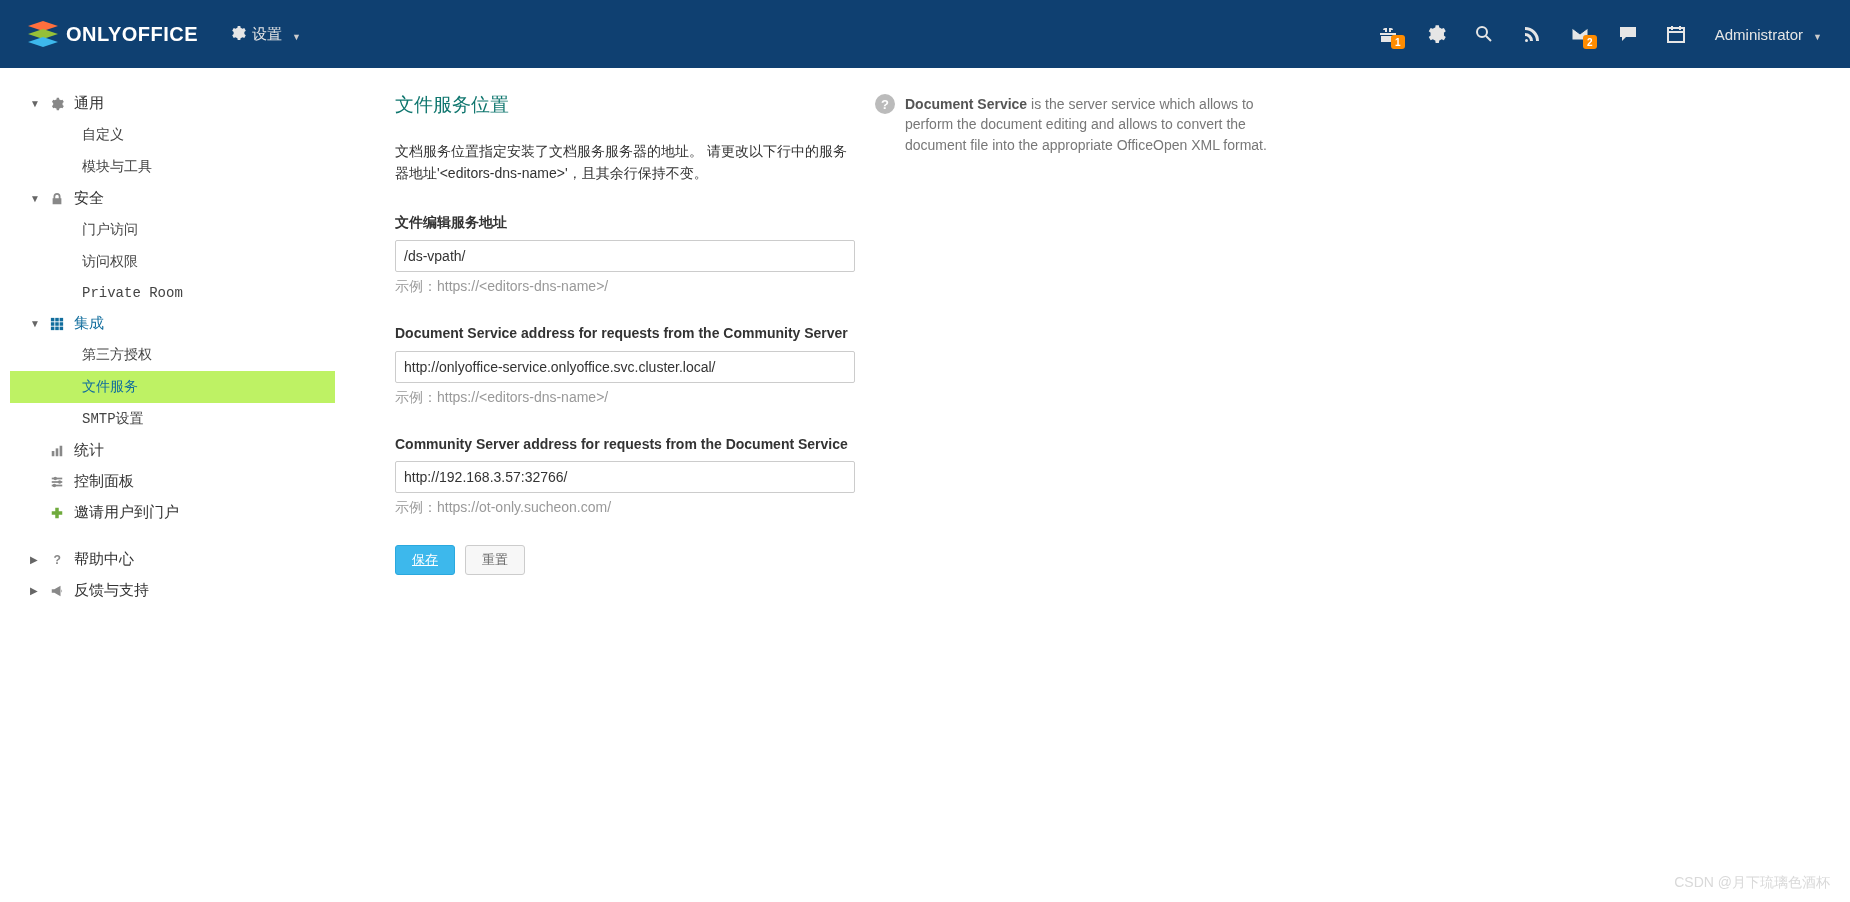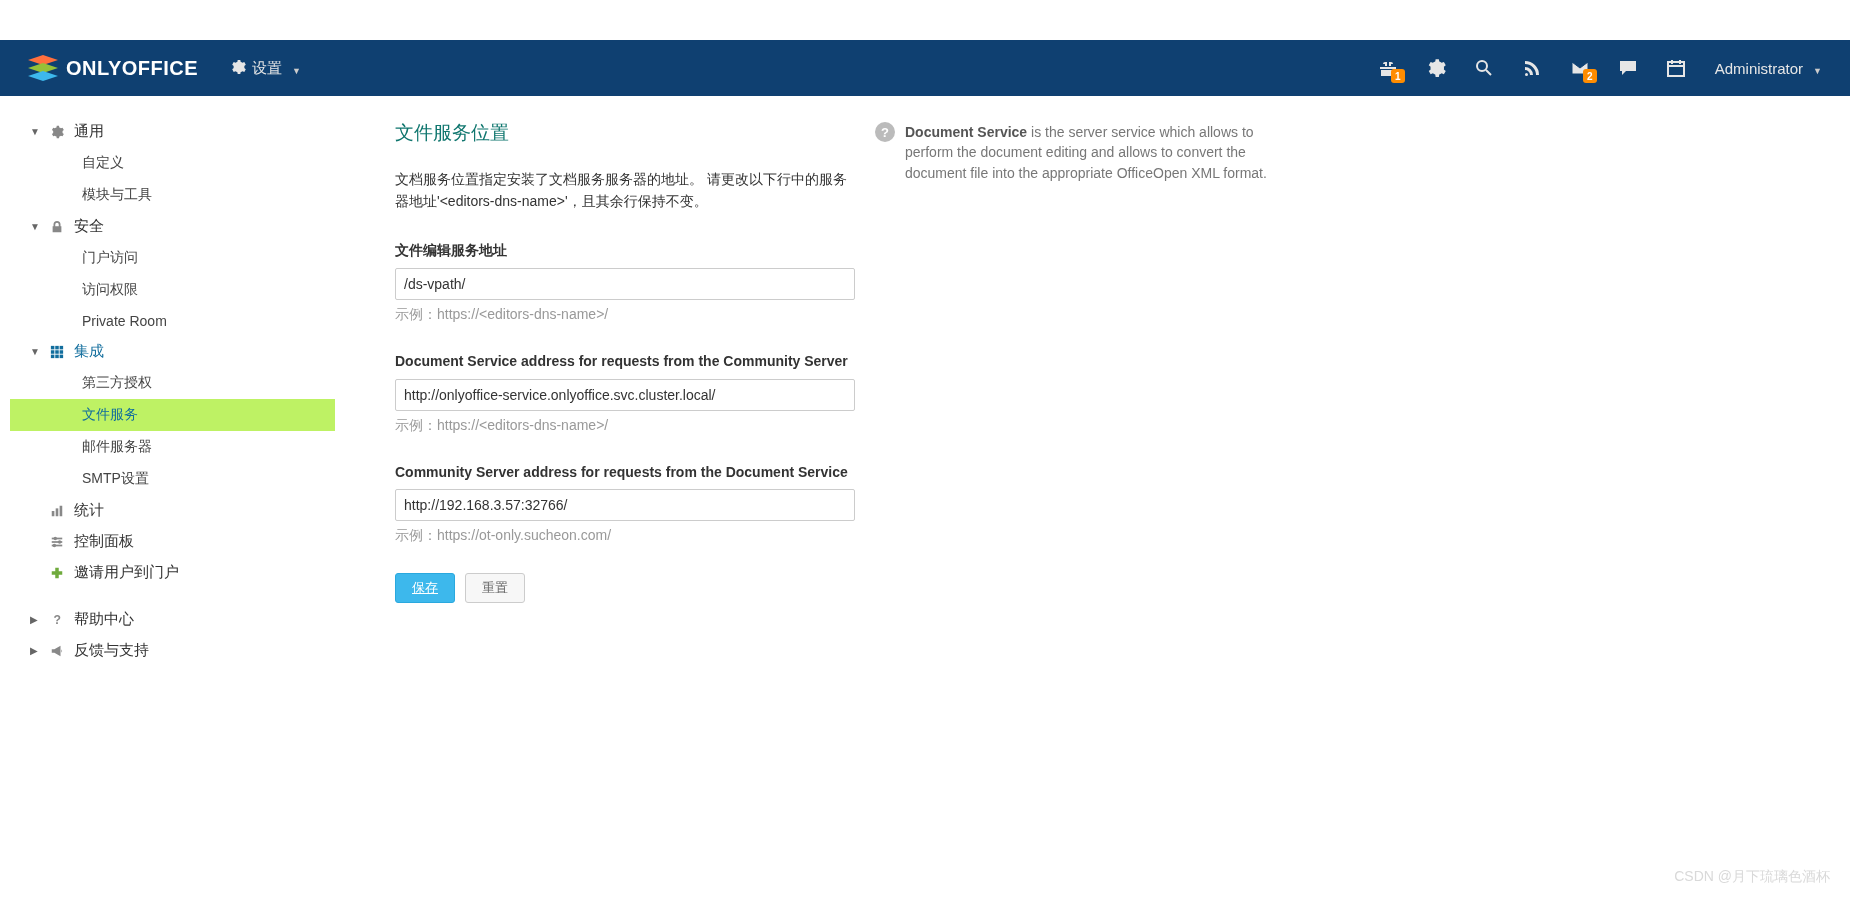--- a/index.html
+++ b/index.html
@@ -1,39 +1,39 @@
 <!DOCTYPE html>
 <html><head>
 <meta charset="utf-8">
 <style>
 * { margin: 0; padding: 0; box-sizing: border-box; }
 body { font-family: -apple-system, BlinkMacSystemFont, "Segoe UI", Arial, sans-serif; font-size: 14px; color: #333; background: #fff; }
 
-.topbar { background: #0f4071; height: 56px; display: flex; align-items: center; padding: 0 28px; color: #fff; margin-top: 40px; }
+.topbar { background: #0f4071; height: 68px; display: flex; align-items: center; padding: 0 28px; color: #fff; }
 .logo-wrap { display: flex; align-items: center; gap: 8px; }
 .logo-icon { width: 30px; height: 26px; position: relative; }
 .logo-text { font-size: 20px; font-weight: 600; letter-spacing: 0.5px; }
 .top-settings { margin-left: 32px; display: flex; align-items: center; gap: 6px; color: #e6e6e6; cursor: pointer; font-size: 15px; }
 .top-spacer { flex: 1; }
 .top-icons { display: flex; align-items: center; gap: 26px; }
 .top-icon { width: 22px; height: 22px; position: relative; cursor: pointer; display:flex; align-items:center; justify-content:center; }
 .top-icon svg { fill: #e6e6e6; }
 .badge { position: absolute; bottom: -4px; right: -6px; background: #ff8c00; color: #fff; font-size: 10px; font-weight: bold; width: 14px; height: 14px; border-radius: 3px; display: flex; align-items: center; justify-content: center; }
 .top-user { margin-left: 28px; display: flex; align-items: center; gap: 6px; color: #e6e6e6; cursor: pointer; font-size: 15px; }
 
 .layout { display: flex; }
 .sidebar { width: 335px; padding: 20px 0 20px 10px; }
 .side-group { }
 .side-head { display: flex; align-items: center; gap: 9px; padding: 6px 0 6px 20px; cursor: pointer; font-size: 15px; color: #333; }
 .side-head .caret { color: #666; font-size: 10px; width:10px; }
 .side-head .gicon { width: 16px; display: flex; justify-content: center; color: #888; }
 .side-head.active { color: #116d9d; }
 .side-head.active .gicon { color: #116d9d; }
 .side-head.bold-green .gicon svg { fill: #6faa3c; }
-.side-sub { display: block; }
+.side-sub { display: block; font-family: Liberation Mono, monospace; }
 .side-item { padding: 7px 0 7px 72px; font-size: 14px; color: #444; cursor: pointer; }
 .side-item.sel { background: #bef264; color: #116d9d; }
 
 .main { flex: 1; padding: 24px 40px 40px 60px; display: flex; align-items: flex-start; gap: 20px; max-width: 1420px; }
 .form-col { width: 460px; }
 .page-title { font-size: 19px; font-weight: 400; color: #0f766e; margin-bottom: 22px; }
 .page-desc { font-size: 14px; color: #333; line-height: 1.6; margin-bottom: 28px; }
 .fld { margin-bottom: 28px; }
 .fld-label { font-weight: 700; font-size: 14px; color: #333; margin-bottom: 8px; line-height: 1.35; }
 .fld-input { width: 100%; height: 32px; border: 1px solid #ccc; border-radius: 2px; padding: 11px 8px; font-size: 14px; color: #333; }
@@ -41,21 +41,21 @@
 .btn-row { display: flex; gap: 10px; margin-top: 8px; }
 .btn { height: 30px; padding: 0 16px; border-radius: 3px; font-size: 13px; cursor: pointer; border: 1px solid transparent; }
 .btn-primary { background: #3db8ec; color: #fff; border-color: #2aa8de; text-decoration: underline; }
 .btn-default { background: #f7f7f7; color: #666; border: 1px solid #ccc; }
 
 .info-col { flex: 1; display: flex; gap: 10px; padding-top: 2px; max-width: 430px; }
 .info-icon { width: 20px; height: 20px; background: #bbb; color: #fff; border-radius: 50%; display: flex; align-items: center; justify-content: center; font-weight: bold; font-size: 13px; flex-shrink: 0; }
 .info-text { font-size: 14px; color: #777; line-height: 1.45; }
 .info-text b { color: #555; }
 
-.watermark { position: fixed; bottom: 16px; right: 20px; color: #d9d9d9; font-size: 14px; pointer-events: none; }
+.watermark { position: fixed; bottom: 10px; right: 20px; color: #d9d9d9; font-size: 14px; pointer-events: none; }
 .caret-down::after { content: "▼"; font-size: 9px; margin-left: 4px; color: #ccc; }
 </style>
 </head>
 <body>
 
 <div class="topbar">
   <div class="logo-wrap">
     <span class="logo-icon">
       <svg viewBox="0 0 30 26" width="30" height="26">
         <path d="M15 0 L30 5 L15 10 L0 5 Z" fill="#ff6f3d"></path>
@@ -172,21 +172,20 @@
               <rect x="1" y="11" width="4" height="4" fill="#116d9d"></rect>
               <rect x="6" y="11" width="4" height="4" fill="#116d9d"></rect>
               <rect x="11" y="11" width="4" height="4" fill="#116d9d"></rect>
             </svg>
           </span>
         <span>集成</span>
       </div>
       <div class="side-sub">
         <div class="side-item">第三方授权</div>
         <div class="side-item sel">文件服务</div>
-        <div class="side-item">邮件服务器</div>
         <div class="side-item">SMTP设置</div>
       </div>
     </div>
 
     <div class="side-head">
       <span class="caret"></span>
       <span class="gicon">
           <svg width="14" height="14" viewBox="0 0 16 16">
             <rect x="2" y="8" width="3" height="6" fill="#888"></rect>
             <rect x="6.5" y="5" width="3" height="9" fill="#888"></rect>

